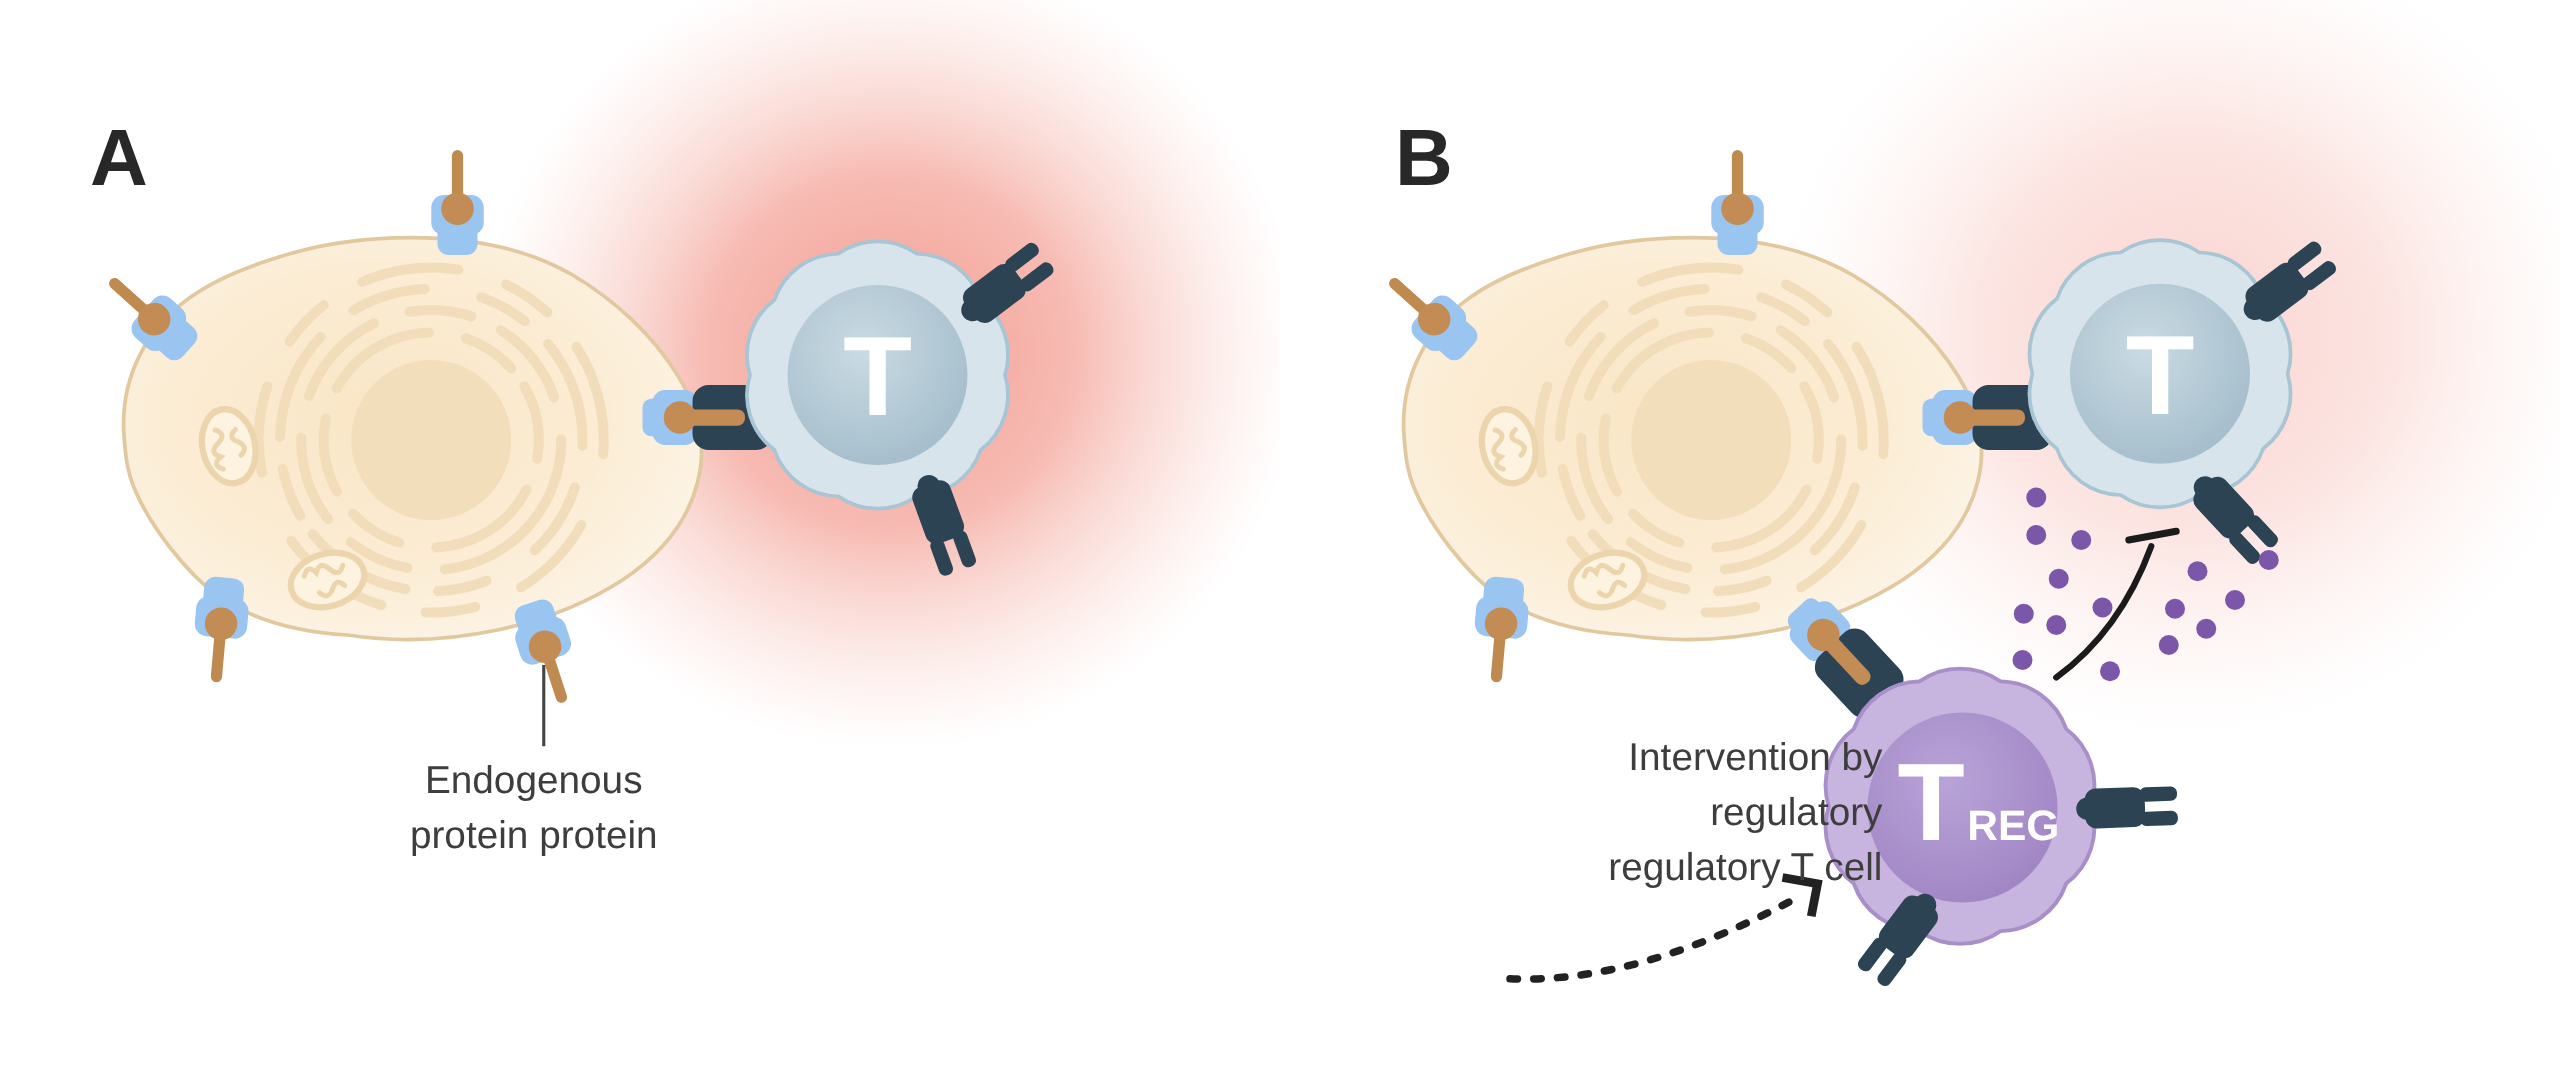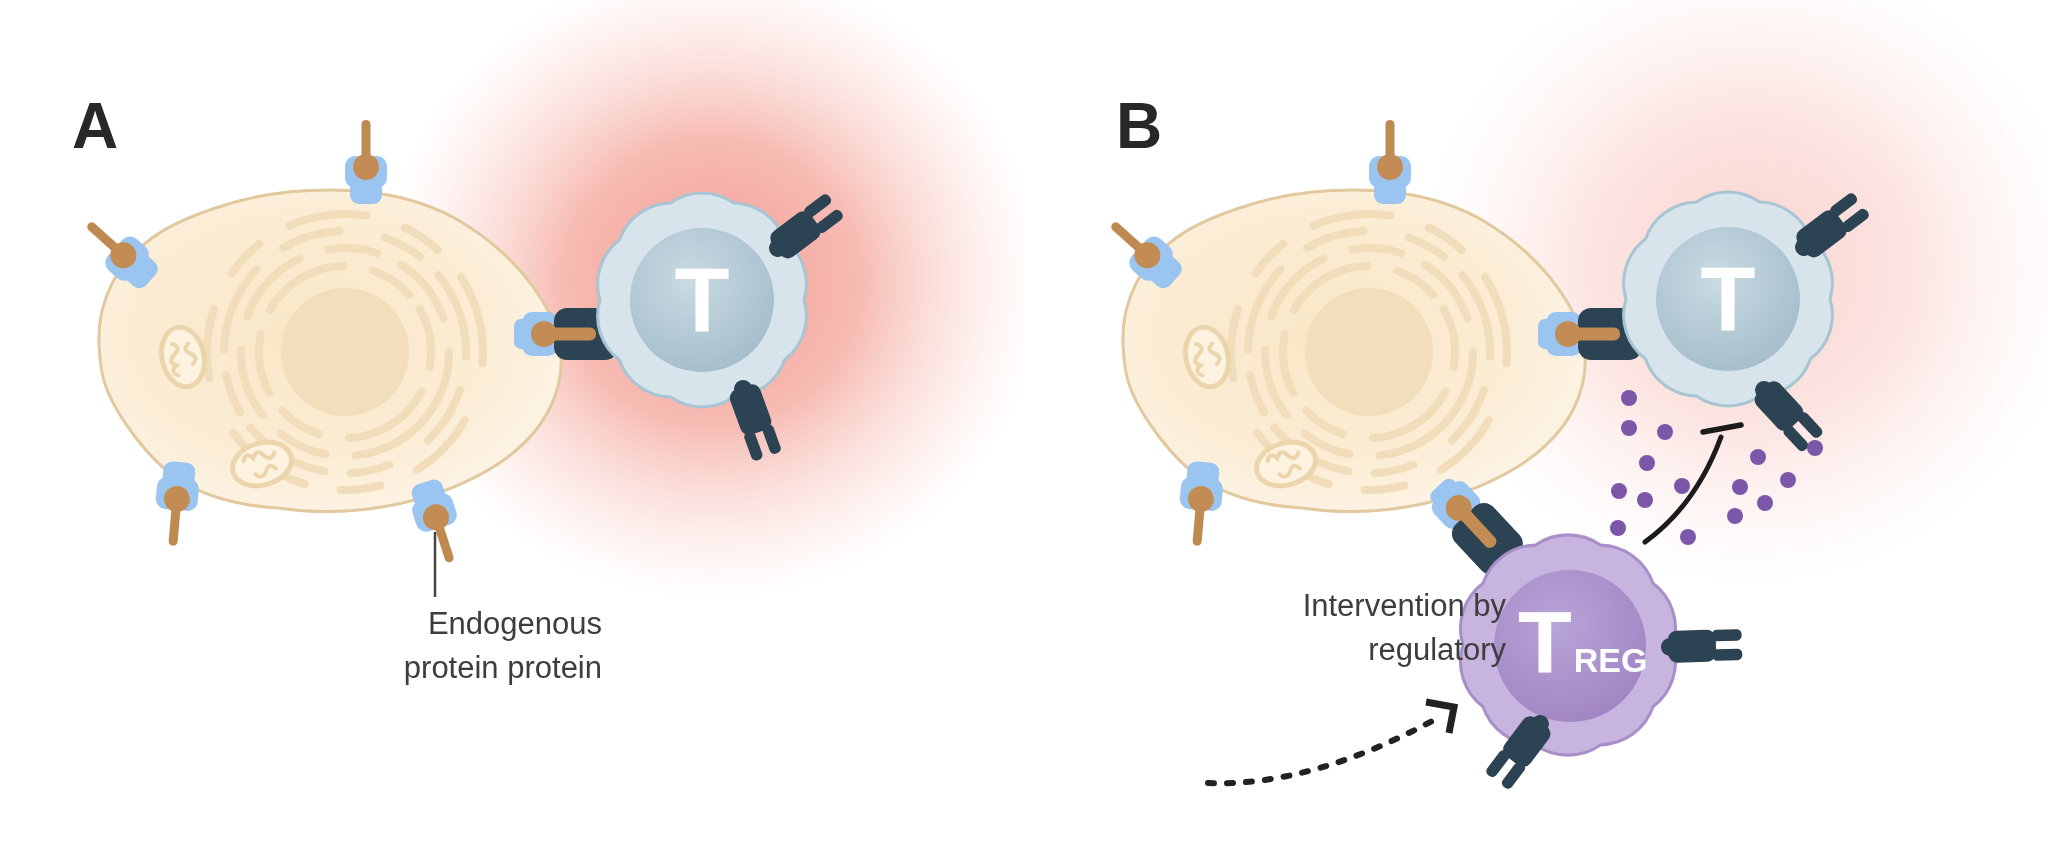--- a/index.html
+++ b/index.html
@@ -12,21 +12,21 @@
   #panel-b{left:1024px;}
   .panel-letter{
     position:absolute;top:94px;font-size:64px;line-height:1;font-weight:700;
     color:#282828;letter-spacing:0;
   }
   #letter-a{left:72px;}
   #letter-b{left:1116px;}
   .caption{
     position:absolute;font-size:31px;line-height:44px;color:#3d3d3d;font-weight:400;
   }
-  #caption-a{left:252px;top:602px;width:350px;text-align:right;}
+  #caption-a{left:252px;top:602px;width:350px;text-align:center;}
   #caption-b{left:1146px;top:584px;width:360px;text-align:right;}
   svg text{font-family:"Liberation Sans", sans-serif;}
 </style>
 </head>
 <body>
 
 <div class="canvas">
 
   <svg width="0" height="0" style="position:absolute" aria-hidden="true">
     <defs>
@@ -198,15 +198,16 @@
   <div class="panel-letter" id="letter-b">B</div>
 
   <div class="caption" id="caption-a">
     <div>Endogenous</div>
     <div>protein protein</div>
   </div>
 
   <div class="caption" id="caption-b">
     <div>Intervention by</div>
     <div>regulatory</div>
+    <div>regulatory T cell</div>
   </div>
 
 </div>
 
 </body></html>

